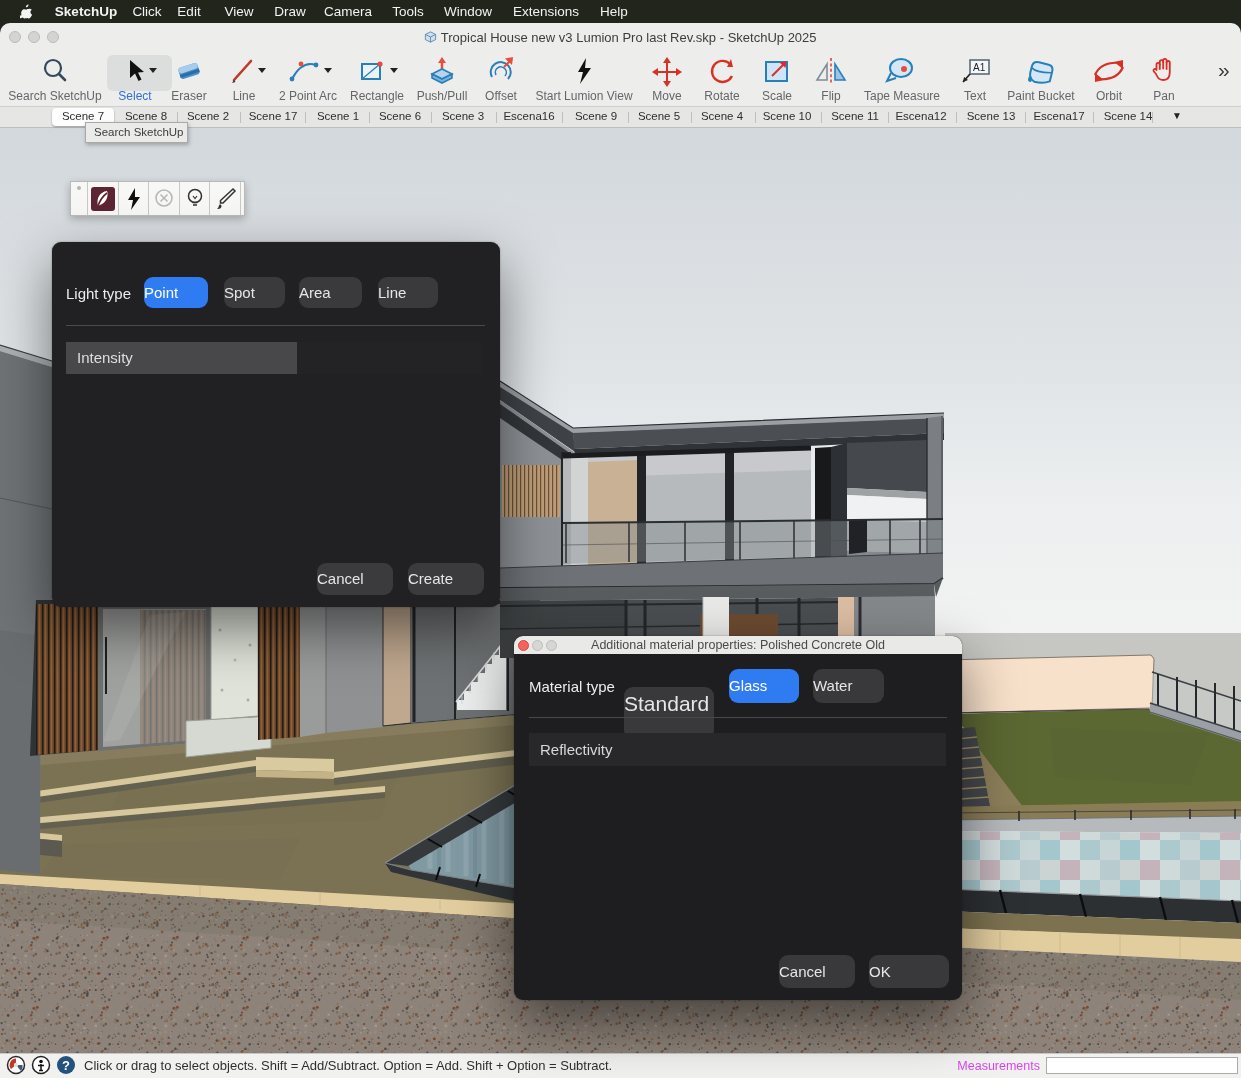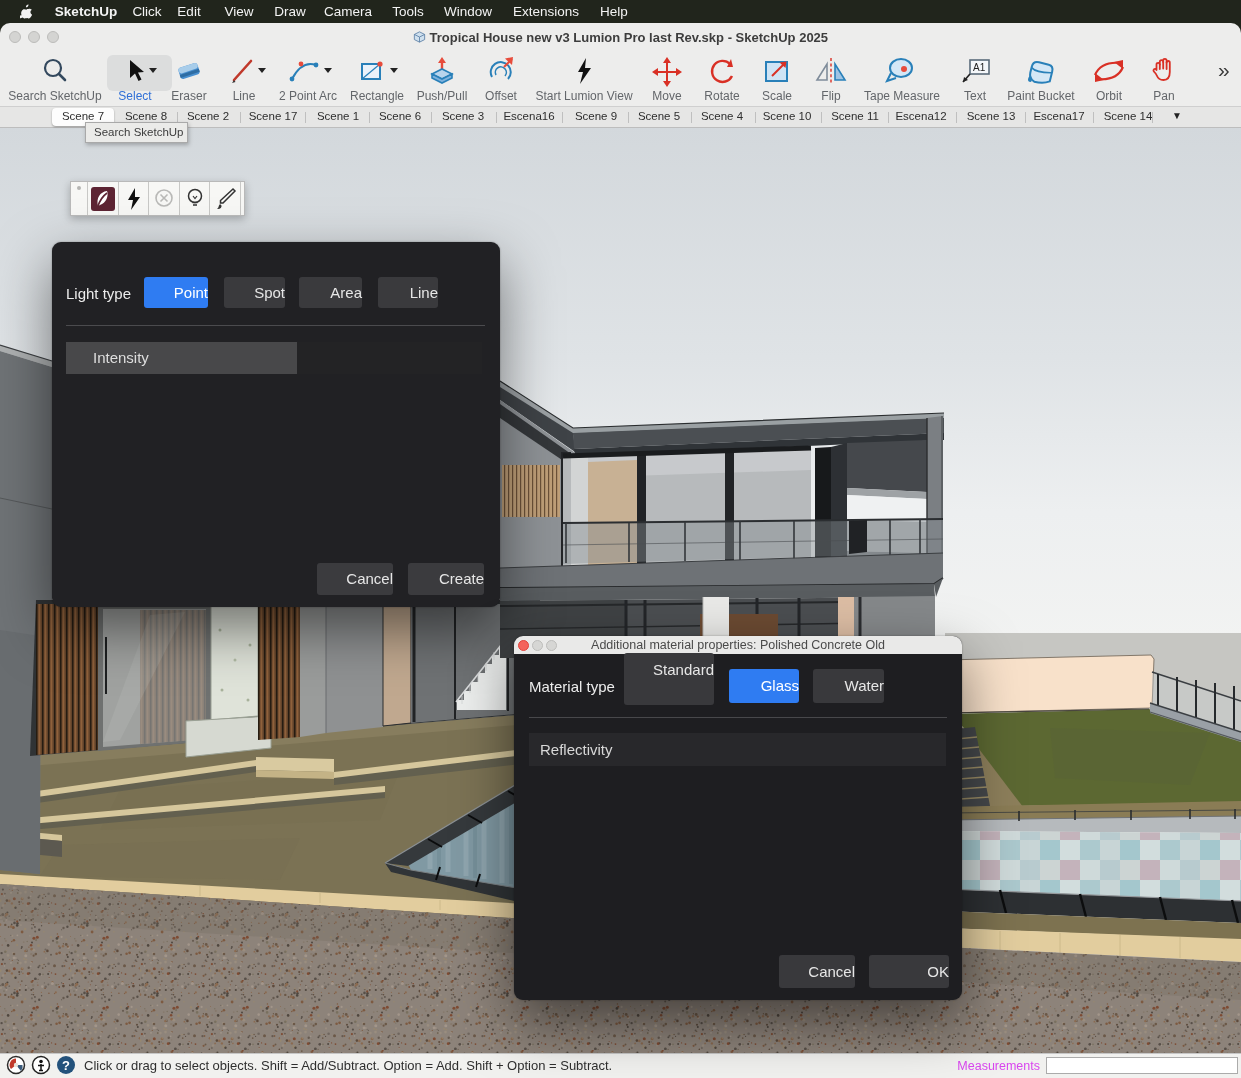--- a/index.html
+++ b/index.html
@@ -1,40 +1,40 @@
 <!DOCTYPE html>
 <html><head>
 <meta charset="utf-8">
 <style>
 *{margin:0;padding:0;box-sizing:border-box}
 html,body{width:1241px;height:1078px;overflow:hidden;font-family:"Liberation Sans",sans-serif;background:#21251c}
 #menubar{position:absolute;left:0;top:0;width:1241px;height:23px;background:#21251c;color:#f3f3f3;font-size:13.5px;z-index:50}
 #menubar span{position:absolute;top:4px;transform:translateX(-50%);white-space:nowrap}
 #titlebar{position:absolute;left:0;top:23px;width:1241px;height:29px;background:#ededec;border-radius:10px 10px 0 0;z-index:40}
 .tl{position:absolute;top:31px;width:12px;height:12px;border-radius:50%;background:#d4d4d2;border:1px solid #bcbcba;z-index:45}
-#wtitle{position:absolute;top:30px;left:0;width:1241px;text-align:center;font-size:13px;font-weight:bold;color:#3d3d3d;z-index:41}
+#wtitle{position:absolute;top:30px;left:0;width:1241px;text-align:center;font-size:13px;font-weight:normal;color:#3d3d3d;z-index:41}
 #toolbar{position:absolute;left:0;top:52px;width:1241px;height:55px;background:#ededec;border-bottom:1px solid #cfcfcf;z-index:40}
 .tool{position:absolute;top:54px;width:120px;text-align:center;z-index:42}
 .tool .ticon{height:34px;display:flex;align-items:center;justify-content:center}
 .tlabel{font-size:12px;color:#63666a;margin-top:1px}
 #selbox{position:absolute;left:107px;top:55px;width:65px;height:36px;background:#dcdddd;border-radius:6px;z-index:41}
 #tabbar{position:absolute;left:0;top:107px;width:1241px;height:21px;background:#e6e6e5;border-bottom:1px solid #bdbdbd;z-index:40}
 #tabbar .tab{position:absolute;top:3px;transform:translateX(-50%);font-size:11.5px;color:#2e2e2e;white-space:nowrap}
 #tabbar .sep{position:absolute;top:5px;width:1px;height:11px;background:#bfbfbf}
 #scene7{position:absolute;left:52px;top:108px;width:62px;height:18px;background:#fdfdfd;border-radius:4px;box-shadow:0 1px 2px rgba(0,0,0,.35);z-index:41}
 #scene7 div{text-align:center;font-size:11.5px;color:#2e2e2e;margin-top:2px}
 #tooltip{position:absolute;left:85px;top:122px;width:103px;height:21px;background:#ebebe9;border:1px solid #a9a9a9;box-shadow:1px 2px 4px rgba(0,0,0,.25);z-index:60;font-size:11.5px;color:#3c3c3c;line-height:19px;padding-left:8px}
 #statusbar{position:absolute;left:0;top:1053px;width:1241px;height:25px;background:#f1f1ef;border-top:1px solid #c6c6c6;z-index:50}
 #statustext{position:absolute;left:84px;top:1058px;font-size:13px;color:#2f2f2f;z-index:51}
 #meas{position:absolute;left:940px;top:1059px;width:100px;text-align:right;font-size:12.5px;color:#d946ef;z-index:51}
 #measbox{position:absolute;left:1046px;top:1057px;width:192px;height:17px;background:#fff;border:1px solid #ababab;z-index:51}
 .dlg{position:absolute;border-radius:9px;overflow:hidden;box-shadow:0 22px 55px rgba(0,0,0,.5),0 0 2px rgba(0,0,0,.35);z-index:70}
 .dlgtitle{height:18px;background:#e9e9e8;text-align:center;font-size:12.5px;line-height:18px;position:relative}
 .dc{position:absolute;top:4px;width:11px;height:11px;border-radius:50%}
-.dbtn{position:absolute;border-radius:3px;text-align:right;color:#e6e6e6}
+.dbtn{position:absolute;border-radius:9px;text-align:left;color:#e6e6e6}
 .blue{background:#2f7cf2 !important;color:#fff !important}
 </style>
 </head>
 <body>
 <div id="menubar">
 <svg style="position:absolute;left:20px;top:4px" width="15" height="16" viewBox="0 0 15 16">
       <path fill="#f3f3f3" d="M10.6 0.6c0.1 0.9-0.3 1.8-0.8 2.4-0.6 0.7-1.5 1.2-2.4 1.1-0.1-0.9 0.4-1.8 0.9-2.4C8.9 1.0 9.9 0.5 10.6 0.6zM13.1 12.3c-0.5 1.1-0.7 1.6-1.4 2.5-0.9 1.4-2.2 3.1-3.7 3.1-1.4 0-1.8-0.9-3.6-0.9-1.8 0-2.2 0.9-3.6 0.9-1.6 0-2.8-1.5-3.7-2.9" transform="scale(0.8)"></path>
       <path fill="#f3f3f3" d="M7.3 4.8c1.1 0 2.2-0.6 3.4-0.6 0.5 0 2 0.1 3 1.4-0.1 0.1-1.8 1.1-1.8 3.2 0 2.5 2.2 3.3 2.2 3.4-0.4 1.1-0.7 1.7-1.3 2.6-0.8 1.2-1.7 2.5-2.9 2.5-1.2 0-1.6-0.8-3-0.8-1.4 0-1.9 0.8-3 0.8-1.2 0-2.1-1.3-2.9-2.5C-0.6 12.4-1 9.3 0.3 7.2c0.8-1.4 2.1-2.2 3.4-2.2 1.2 0 2.3 0.7 3 0.7z" transform="translate(1.5,1.5) scale(0.75)"></path>
     </svg>
 <span style="left:86px;font-weight:bold">SketchUp</span>
@@ -816,34 +816,34 @@
     </svg>
 </div>
 
 <div class="dlg" id="createdlg" style="left:52px;top:242px;width:448px;height:365px;background:#212124">
 <div style="position:absolute;left:14px;top:43px;font-size:15px;color:#ececec">Light type</div>
 <div class="dbtn blue" style="left:92px;top:35px;width:64px;height:31px;font-size:15px;line-height:31px">Point</div>
 <div class="dbtn" style="left:172px;top:35px;width:61px;height:31px;font-size:15px;line-height:31px;background:#3a3a3d">Spot</div>
 <div class="dbtn" style="left:247px;top:35px;width:63px;height:31px;font-size:15px;line-height:31px;background:#3a3a3d">Area</div>
 <div class="dbtn" style="left:326px;top:35px;width:60px;height:31px;font-size:15px;line-height:31px;background:#3a3a3d">Line</div>
 <div style="position:absolute;left:14px;top:83px;width:419px;height:1px;background:#4b4b4e"></div>
-<div style="position:absolute;left:14px;top:100px;width:231px;height:32px;background:#48484a;color:#dedede;font-size:15px;line-height:32px;padding-left:27px">Intensity</div>
+<div style="position:absolute;left:14px;top:100px;width:231px;height:32px;background:#48484a;color:#dedede;font-size:15px;line-height:32px;padding-left:11px">Intensity</div>
 <div style="position:absolute;left:245px;top:100px;width:185px;height:32px;background:#232325"></div>
 <div class="dbtn" style="left:265px;top:321px;width:76px;height:32px;font-size:15px;line-height:32px;background:#3b3b3e">Cancel</div>
 <div class="dbtn" style="left:356px;top:321px;width:76px;height:32px;font-size:15px;line-height:32px;background:#3b3b3e">Create</div>
 </div>
 
 <div class="dlg" id="matdlg" style="left:514px;top:636px;width:448px;height:364px;background:#1e1e21">
 <div class="dlgtitle" style="color:#4a4a4a">Additional material properties: Polished Concrete Old
 <div class="dc" style="left:4px;background:#f4645c;border:0.5px solid #e0443c"></div>
 <div class="dc" style="left:18px;background:#d6d6d4;border:0.5px solid #bcbcba"></div>
 <div class="dc" style="left:32px;background:#d6d6d4;border:0.5px solid #bcbcba"></div>
 </div>
 <div style="position:absolute;left:15px;top:42px;font-size:15px;color:#ececec">Material type</div>
-<div class="dbtn" style="left:110px;top:17px;width:90px;height:52px;font-size:15px;line-height:34px;background:#39393c">Standard</div>
+<div class="dbtn" style="left:110px;top:51px;width:90px;height:52px;font-size:21px;line-height:34px;background:#39393c">Standard</div>
 <div class="dbtn blue" style="left:215px;top:33px;width:70px;height:34px;font-size:15px;line-height:34px">Glass</div>
 <div class="dbtn" style="left:299px;top:33px;width:71px;height:34px;font-size:15px;line-height:34px;background:#39393c">Water</div>
 <div style="position:absolute;left:15px;top:81px;width:418px;height:1px;background:#48484b"></div>
 <div style="position:absolute;left:15px;top:97px;width:417px;height:33px;background:#28282b;color:#d8d8d8;font-size:15px;line-height:33px;padding-left:11px">Reflectivity</div>
 <div class="dbtn" style="left:265px;top:319px;width:76px;height:33px;font-size:15px;line-height:33px;background:#39393c">Cancel</div>
 <div class="dbtn" style="left:355px;top:319px;width:80px;height:33px;font-size:15px;line-height:33px;background:#39393c">OK</div>
 </div>
 
 <svg style="position:absolute;left:6px;top:1055px;z-index:52" width="80" height="21" viewBox="0 0 80 21">
 <circle cx="10" cy="10" r="8.5" fill="#fff" stroke="#2b2b2b" stroke-width="1.5"></circle>

